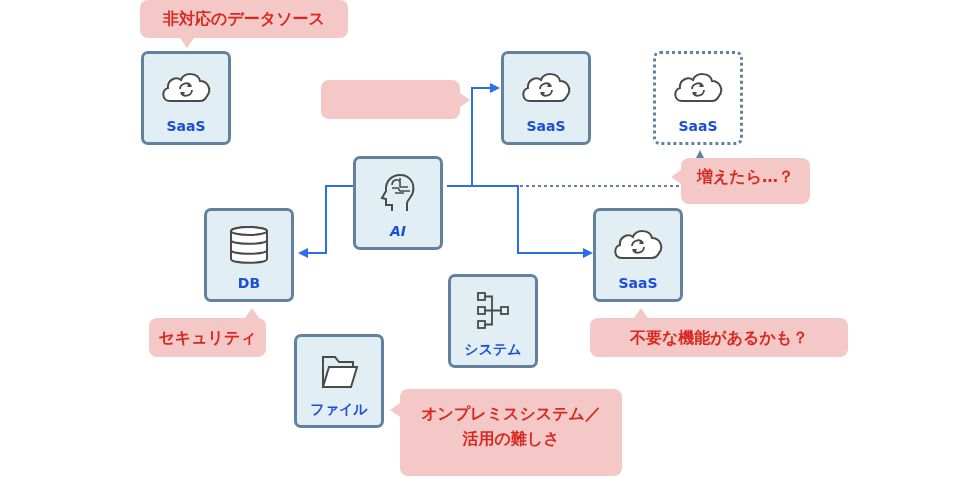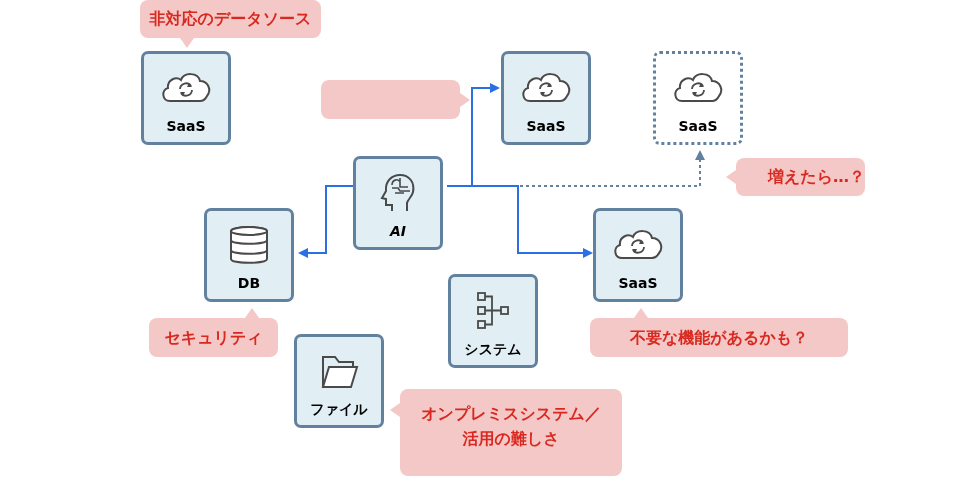--- a/index.html
+++ b/index.html
@@ -3,21 +3,21 @@
 <meta charset="utf-8">
 <style>
   html, body { margin:0; padding:0; background:#ffffff; }
   body { width:980px; height:477px; position:relative; overflow:hidden;
          font-family:"DejaVu Sans", "Liberation Sans", sans-serif; }
   .node { position:absolute; width:90px; height:94px; box-sizing:border-box;
           background:#e1eef4; border:3px solid #62819f; border-radius:7px; }
   .node.dotted { background:#ffffff; border:3px dotted #62819f; }
   .node .icon { position:absolute; left:50%; top:14px; transform:translateX(-50%); width:56px; height:40px; }
   .node .label { position:absolute; left:0; right:0; top:64px; text-align:center;
-                 font-size:14px; font-weight:bold; color:#000000; }
+                 font-size:14px; font-weight:bold; color:#1d4ed8; }
   .callout { position:absolute; background:#f3c8c6; border-radius:8px;
              color:#d8281f; font-weight:bold; font-size:16px; text-align:center;
              box-sizing:border-box; white-space:nowrap; }
   .callout .tail { position:absolute; width:0; height:0; }
   svg.lines { position:absolute; left:0; top:0; }
 </style>
 </head>
 <body>
 
 <svg class="lines" width="980" height="477">
@@ -109,35 +109,35 @@
 </div>
 
 <div class="node" style="left:294px;top:334px;">
   <svg class="icon" viewBox="0 0 56 40">
     <path d="M12,36 L12,6 L24,6 L28,11 L42,11 L42,16" fill="none" stroke="#4a4a4a" stroke-width="2"></path>
     <path d="M12,36 L18,16 L46,16 L40,36 Z" fill="#fff" stroke="#4a4a4a" stroke-width="2"></path>
   </svg>
   <div class="label">ファイル</div>
 </div>
 
-<div class="callout" style="left:140px;top:0px;width:181px;height:38px;line-height:38px;">
+<div class="callout" style="left:140px;top:0px;width:208px;height:38px;line-height:38px;">
   <span>非対応のデータソース</span>
   <div class="tail" style="left:40px;top:38px;border-left:7px solid transparent;border-right:7px solid transparent;border-top:10px solid #f3c8c6;"></div>
 </div>
 
 <div class="callout" style="left:321px;top:80px;width:139px;height:39px;line-height:39px;">
   <div class="tail" style="left:139px;top:13px;border-top:7px solid transparent;border-bottom:7px solid transparent;border-left:10px solid #f3c8c6;"></div>
 </div>
 
-<div class="callout" style="left:736px;top:158px;width:129px;height:38px;line-height:38px;text-align:right;">
+<div class="callout" style="left:681px;top:158px;width:129px;height:46px;line-height:38px;">
   <span>増えたら…？</span>
   <div class="tail" style="left:-10px;top:12px;border-top:7px solid transparent;border-bottom:7px solid transparent;border-right:10px solid #f3c8c6;"></div>
 </div>
 
-<div class="callout" style="left:149px;top:318px;width:129px;height:39px;line-height:39px;">
+<div class="callout" style="left:149px;top:318px;width:117px;height:39px;line-height:39px;">
   <span>セキュリティ</span>
   <div class="tail" style="left:96px;top:-10px;border-left:7px solid transparent;border-right:7px solid transparent;border-bottom:10px solid #f3c8c6;"></div>
 </div>
 
 <div class="callout" style="left:590px;top:318px;width:258px;height:39px;line-height:39px;">
   <span>不要な機能があるかも？</span>
   <div class="tail" style="left:44px;top:-10px;border-left:7px solid transparent;border-right:7px solid transparent;border-bottom:10px solid #f3c8c6;"></div>
 </div>
 
 <div class="callout" style="left:400px;top:389px;width:222px;height:87px;padding-top:12px;line-height:25px;">

